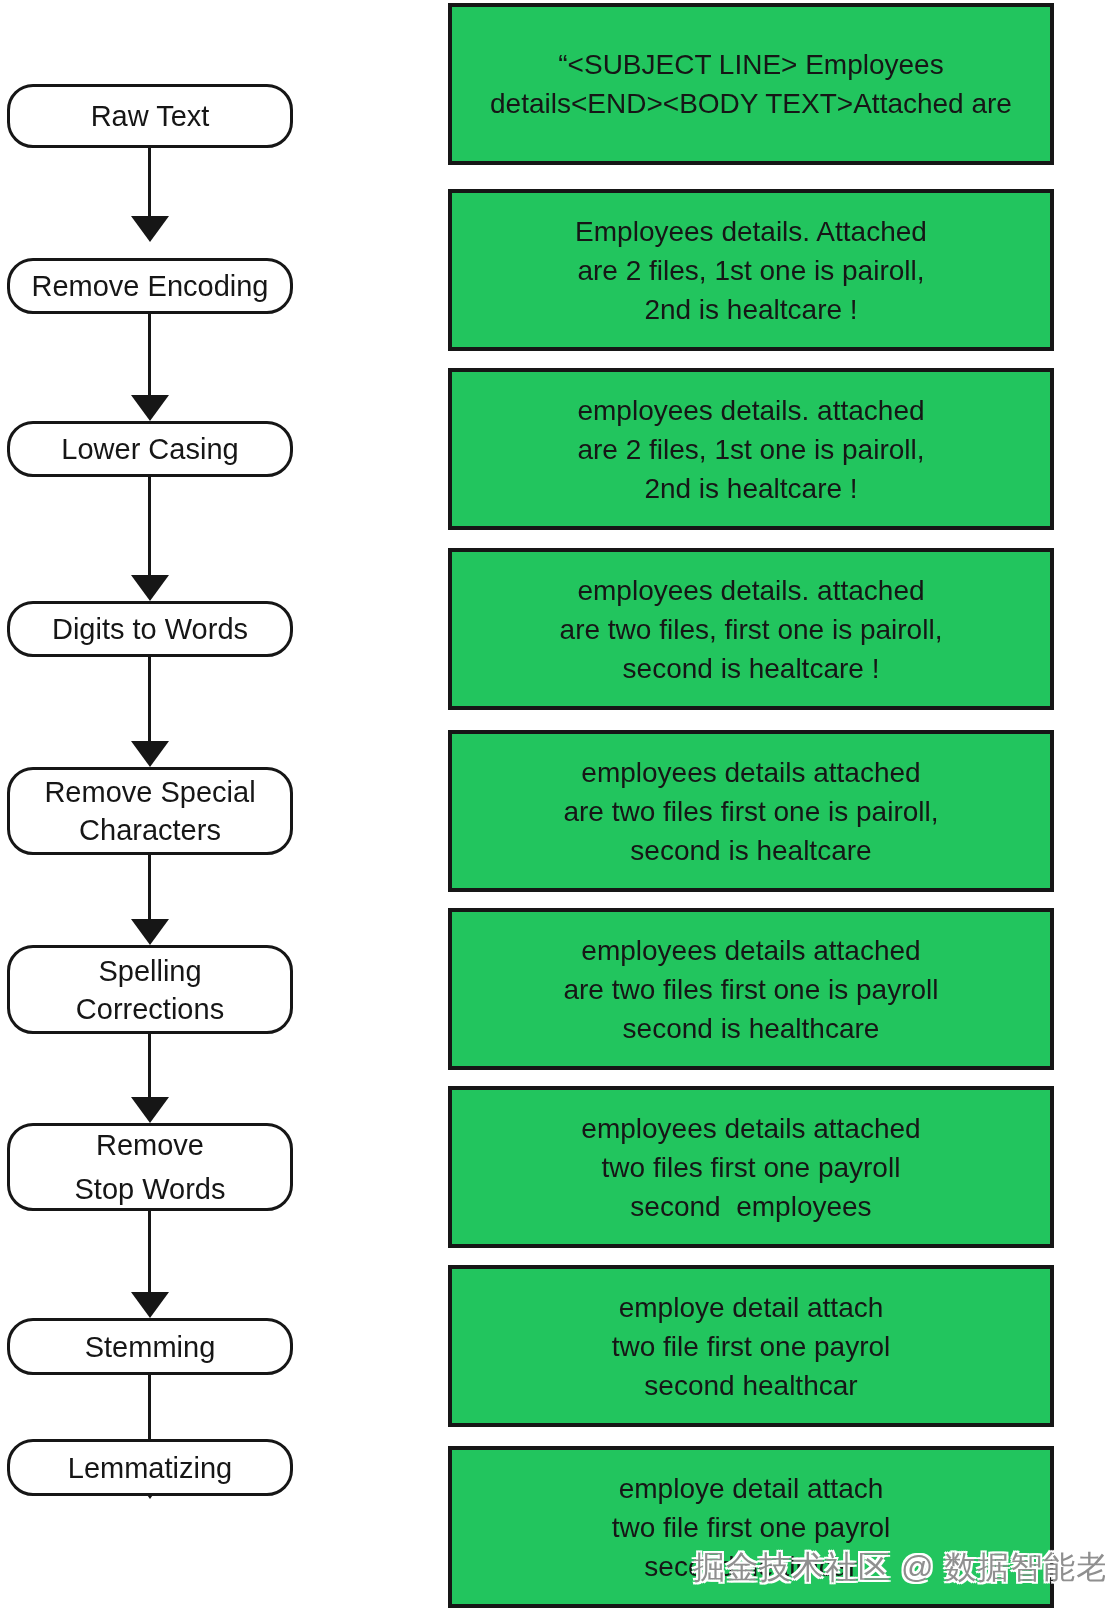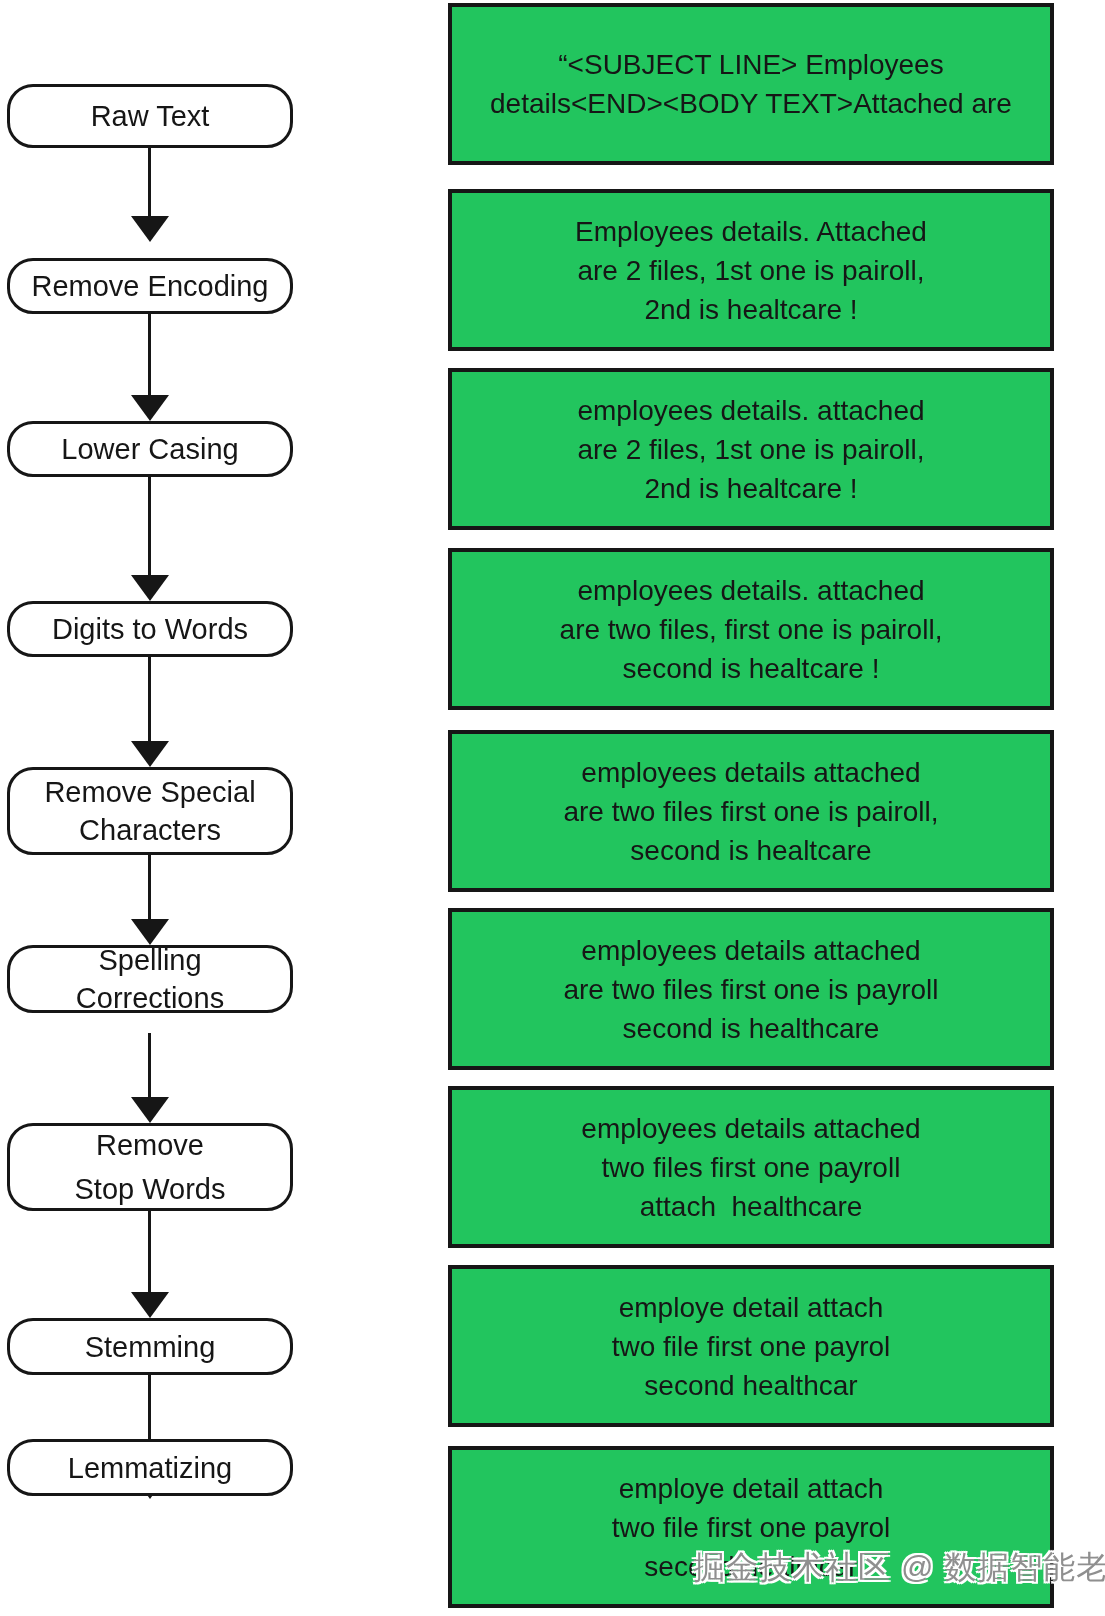--- a/index.html
+++ b/index.html
@@ -109,21 +109,21 @@
   <div class="step-box" style="top:421px;height:56px;">
     <div class="step-label">Lower Casing</div>
   </div>
   <div class="step-box" style="top:601px;height:56px;">
     <div class="step-label">Digits to Words</div>
   </div>
   <div class="step-box" style="top:767px;height:88px;">
     <div class="step-label">Remove Special</div>
     <div class="step-label">Characters</div>
   </div>
-  <div class="step-box" style="top:945px;height:68px;">
+  <div class="step-box" style="top:945px;height:89px;">
     <div class="step-label">Spelling</div>
     <div class="step-label">Corrections</div>
   </div>
   <div class="step-box" style="top:1123px;height:88px;justify-content:space-between;">
     <div class="step-label">Remove</div>
     <div class="step-label">Stop Words</div>
   </div>
   <div class="step-box" style="top:1318px;height:57px;">
     <div class="step-label">Stemming</div>
   </div>
@@ -180,21 +180,21 @@
     <div class="out-line">second is healtcare</div>
   </div>
   <div class="out-box" style="top:908px;height:162px;">
     <div class="out-line">employees details attached</div>
     <div class="out-line">are two files first one is payroll</div>
     <div class="out-line">second is healthcare</div>
   </div>
   <div class="out-box" style="top:1086px;height:162px;">
     <div class="out-line">employees details attached</div>
     <div class="out-line">two files first one payroll</div>
-    <div class="out-line">attach  healthcare</div>
+    <div class="out-line">second  employees</div>
   </div>
   <div class="out-box" style="top:1265px;height:162px;">
     <div class="out-line">employe detail attach</div>
     <div class="out-line">two file first one payrol</div>
     <div class="out-line">second healthcar</div>
   </div>
   <div class="out-box" style="top:1446px;height:162px;">
     <div class="out-line">employe detail attach</div>
     <div class="out-line">two file first one payrol</div>
     <div class="out-line">second healthcar</div>

